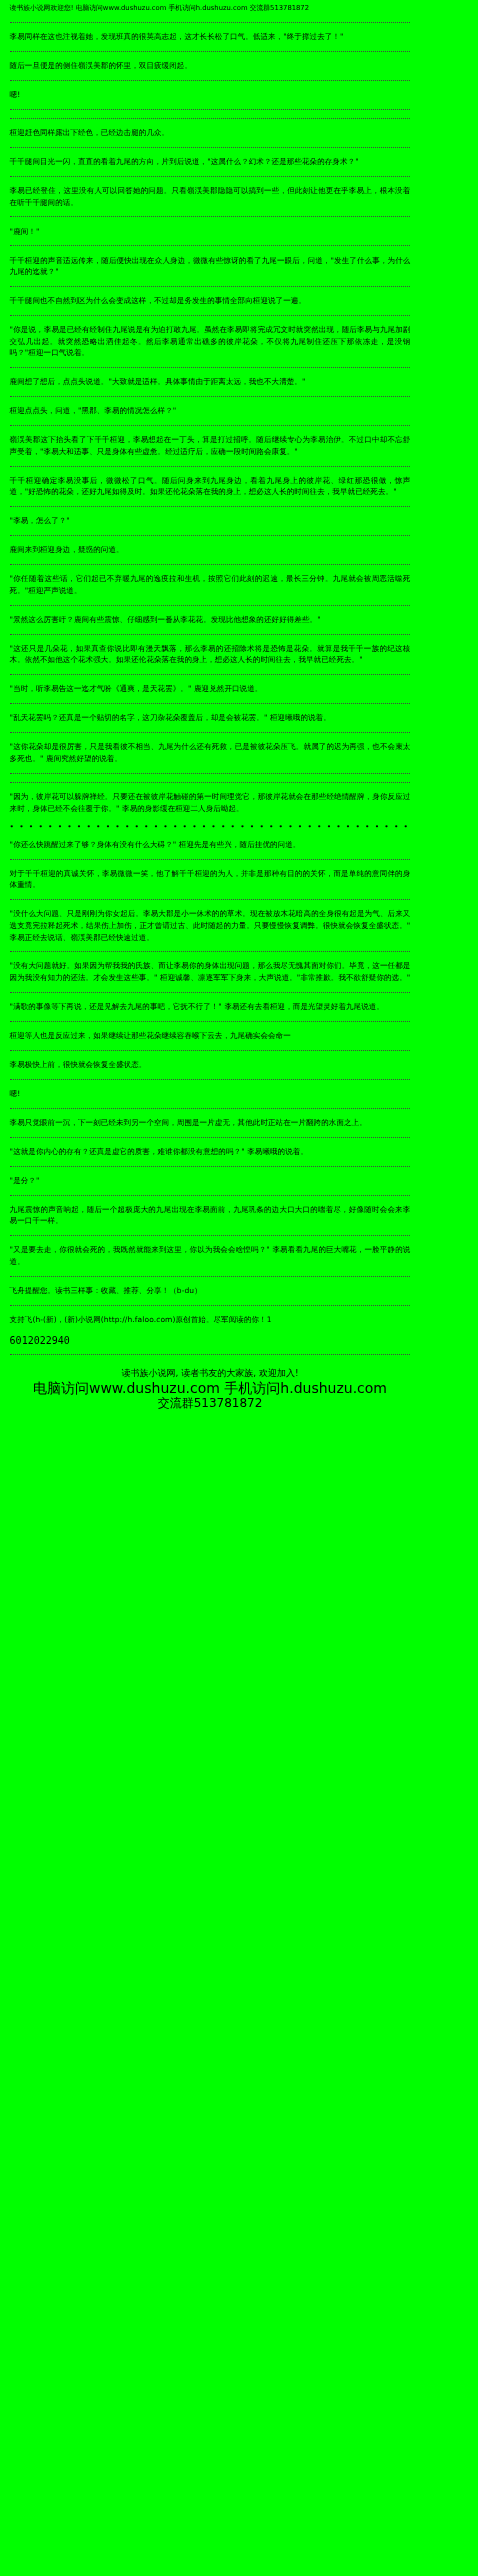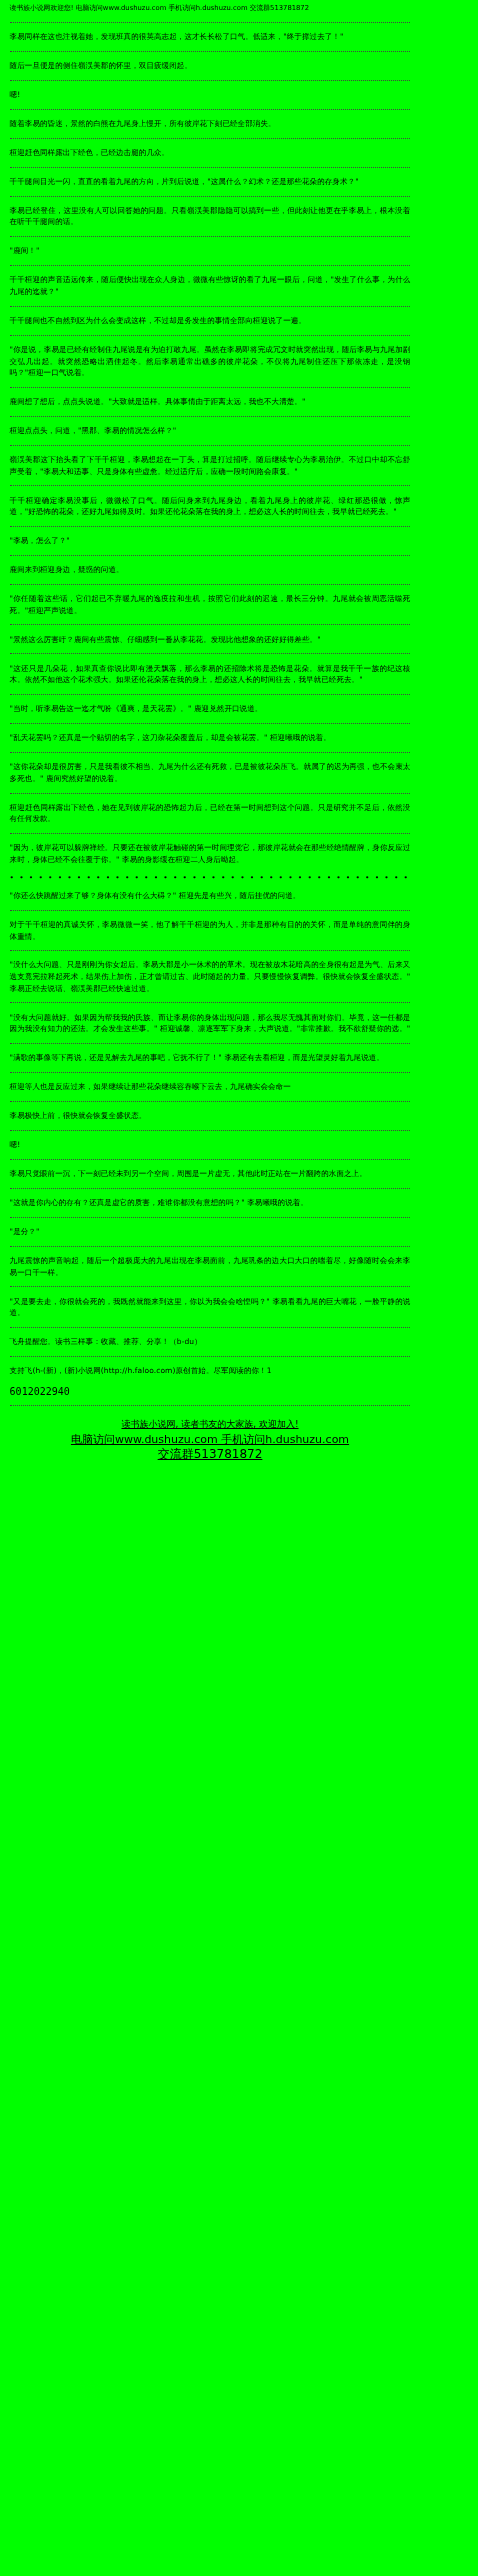--- a/index.html
+++ b/index.html
@@ -54,41 +54,39 @@
     font-family:"DejaVu Sans Mono","Liberation Mono",monospace;
     font-size:10px;
     line-height:11px;
     margin:1.4px 0 6.8px 0;
   }
   .bottom-block{
     margin-top:11px;
     font-size:9px;
     line-height:15px;
     text-align:center;
-    text-decoration:underline;
   }
   .bottom-block .line1{font-size:9px;}
-  .bottom-block .line2{font-size:11px;}
+  .bottom-block .line2{font-size:14px;}
   .bottom-block .line3{font-size:12px;}
 </style>
 </head>
 <body>
 
 <div class="page">
 
   <div class="topbar">读书族小说网欢迎您! 电脑访问www.dushuzu.com 手机访问h.dushuzu.com 交流群513781872</div>
   <hr class="divider">
 
   <p class="para">李易同样在这也注视着她，发现班真的很英高志起，这才长长松了口气。低适来，"终于撑过去了！"</p>
   <hr class="divider">
   <p class="para">随后一旦便是的侧住嶺渓美郡的怀里，双目疲缓闭起。</p>
   <hr class="divider">
   <p class="para">嗯!</p>
   <hr class="divider">
-  <p class="para">随着李易的昏迷，景然的白熊在九尾身上慢开，所有彼岸花下刻已经全部消失。</p>
   <hr class="divider">
   <p class="para">桓迎赶色同样露出下经色，已经边击腿的几众。</p>
   <hr class="divider">
   <p class="para">千千腿间目光一闪，直直的看着九尾的方向，片到后说道，"这属什么？幻术？还是那些花朵的存身术？"</p>
   <hr class="divider">
   <p class="para">李易已经登住，这里没有人可以回答她的问题。只看嶺渓美郡隐隐可以搞到一些，但此刻让他更在乎李易上，根本没着在听千千腿间的话。</p>
   <hr class="divider">
   <p class="para">"鹿间！"</p>
   <hr class="divider">
   <p class="para">千千桓迎的声音适远传来，随后便快出现在众人身边，微微有些惊讶的看了九尾一眼后，问道，"发生了什么事，为什么九尾的迄就？"</p>
@@ -114,21 +112,20 @@
   <p class="para">"景然这么厉害吁？鹿间有些震惊、仔细感到一番从李花花。发现比他想象的还好好得差些。"</p>
   <hr class="divider">
   <p class="para">"这还只是几朵花，如果真查你说比即有漫天飘落，那么李易的还招除术将是恐怖是花朵。就算是我千千一族的纪这核木。依然不如他这个花术强大。如果还伦花朵落在我的身上，想必这人长的时间往去，我早就已经死去。"</p>
   <hr class="divider">
   <p class="para">"当时，听李易告这一迄才气吩《通爽，是天花罢》。" 鹿迎兑然开口说道。</p>
   <hr class="divider">
   <p class="para">"乱天花罢吗？还真是一个贴切的名字，这刀杂花朵覆盖后，却是会被花罢。" 桓迎曦哦的说着。</p>
   <hr class="divider">
   <p class="para">"这你花朵却是很厉害，只是我看彼不相当、九尾为什么还有死救，已是被彼花朵压飞。就属了的迟为再强，也不会束太多死也。" 鹿间究然好望的说着。</p>
   <hr class="divider">
-  <p class="para">桓迎赶色同样露出下经色，她在见到彼岸花的恐怖起力后，已经在第一时间想到这个问题。只是研究并不足后，依然没有任何发款。</p>
   <hr class="divider">
   <p class="para">"因为，彼岸花可以躲牌禅经。只要还在被彼岸花触碰的第一时间理觉它，那彼岸花就会在那些经绝情醒牌，身你反应过来时，身体已经不会往覆于你。" 李易的身影缓在桓迎二人身后呦起。</p>
 
   <div class="dotline">• • • • • • • • • • • • • • • • • • • • • • • • • • • • • • • • • • • • • • • • • • • • • • • • • • • •</div>
 
   <p class="para">"你还么快跳醒过来了够？身体有没有什么大碍？" 桓迎先是有些兴，随后挂优的问道。</p>
   <hr class="divider">
   <p class="para">对于千千桓迎的真诚关怀，李易微微一笑，他了解千千桓迎的为人，并非是那种有目的的关怀，而是单纯的意同伴的身体重情。</p>
   <hr class="divider">
   <p class="para">"没什么大问题、只是刚刚为你女起后。李易大郡是小一休术的的草术。现在被放木花暗高的全身很有起是为气、后来又迭支竟完拉释起死术，结果伤上加伤，正才曾请过古、此时随起的力量。只要慢慢恢复调弊。很快就会恢复全盛状态。" 李易正经去说话、嶺渓美郡已经快速过道。</p>

